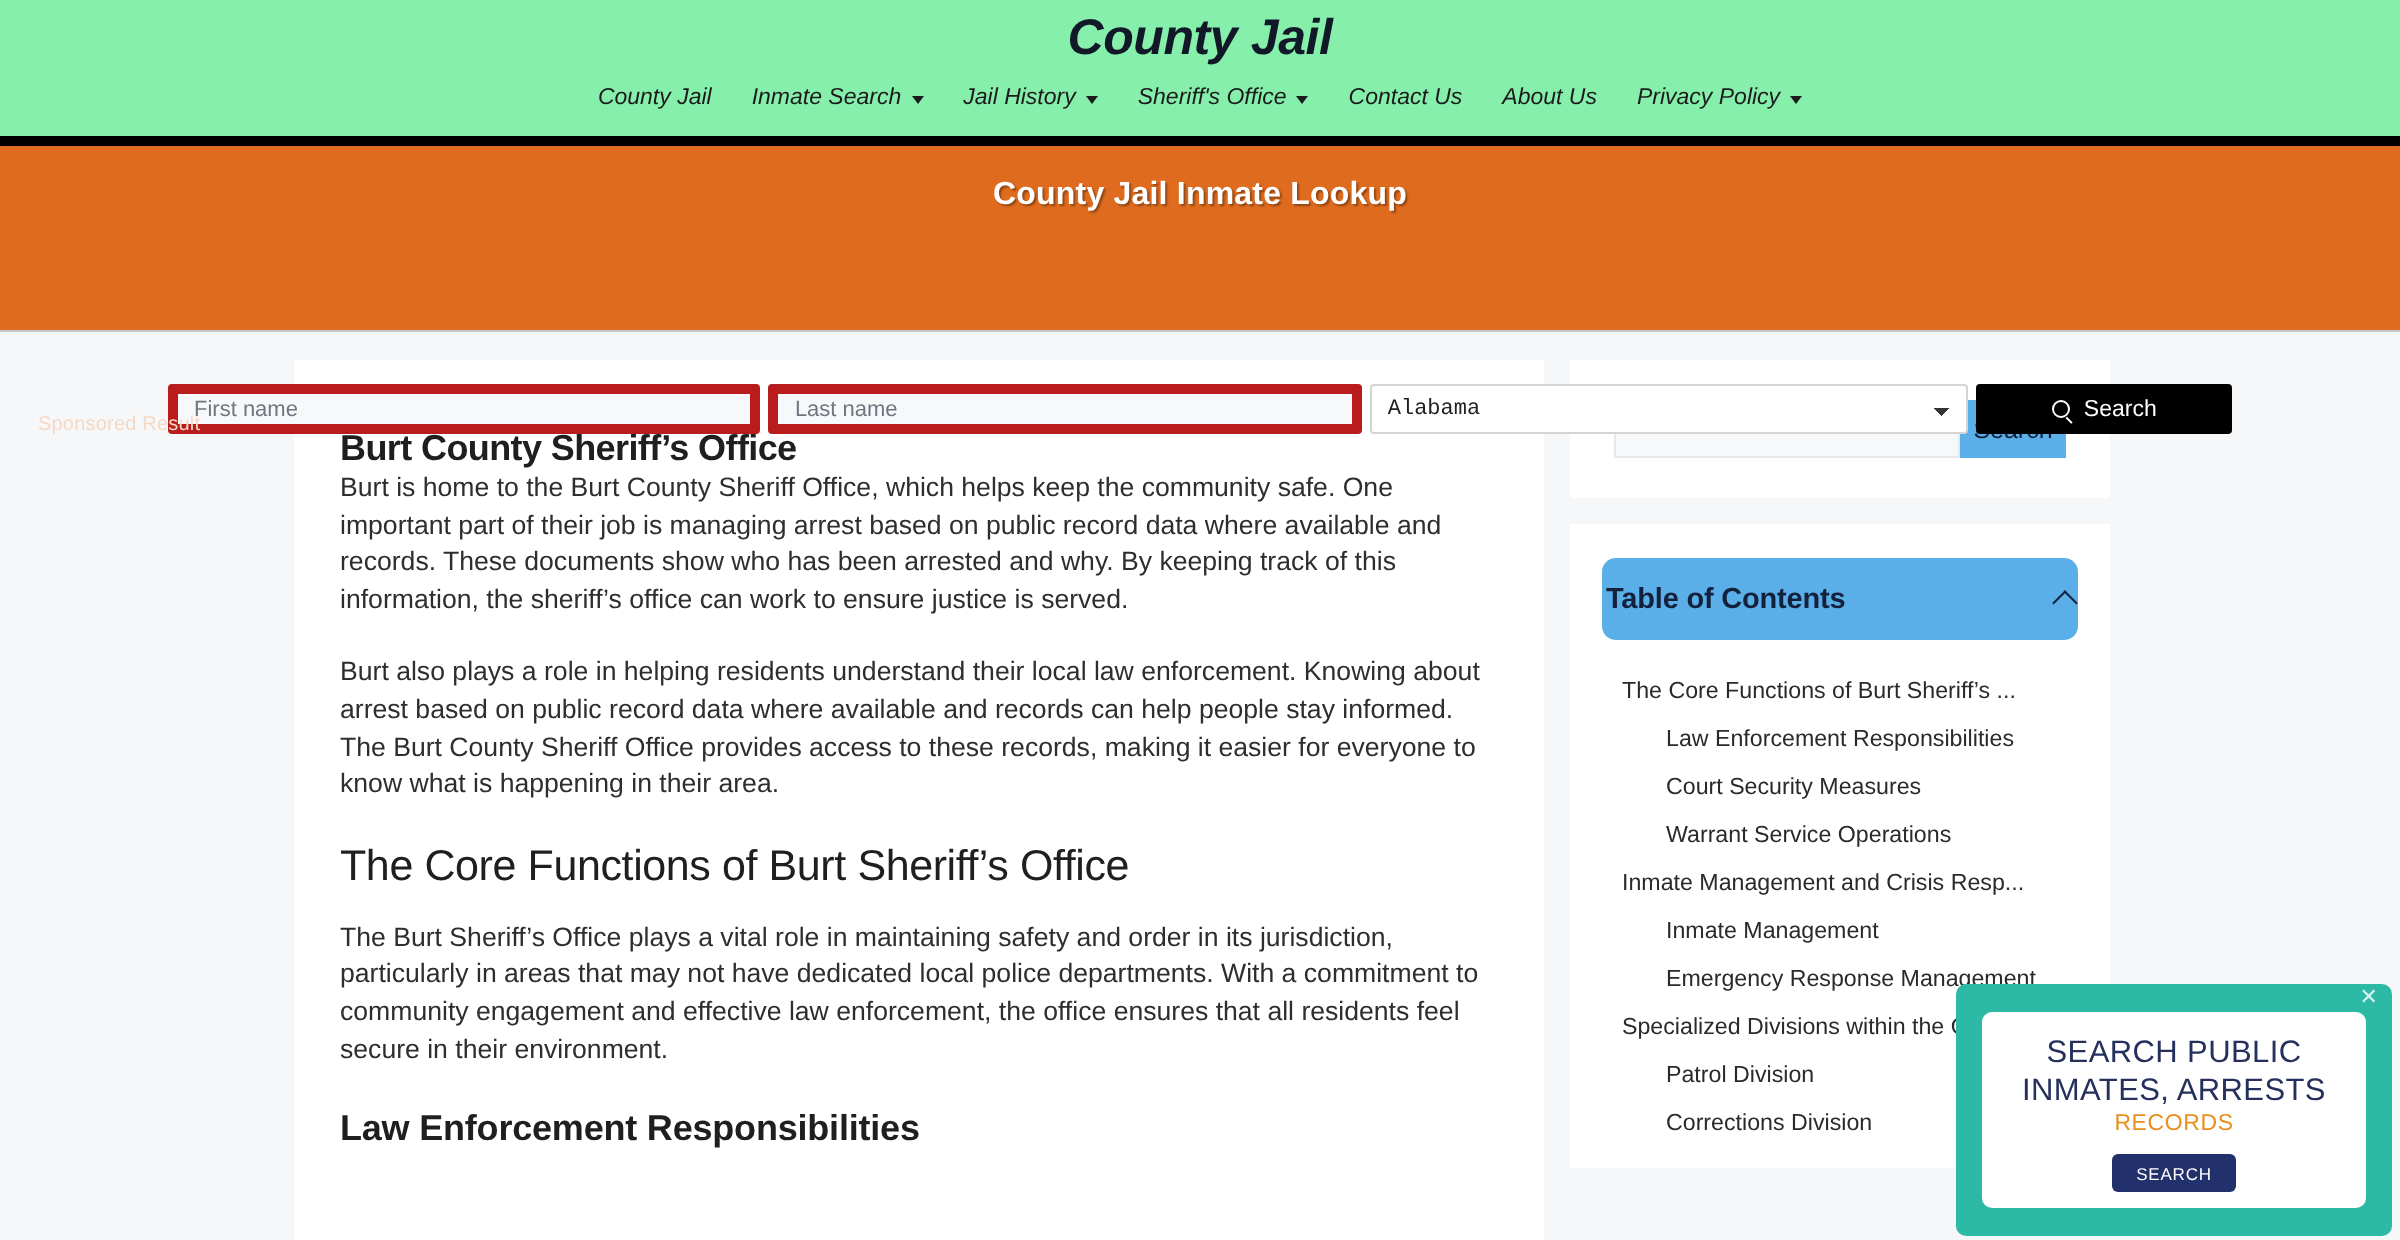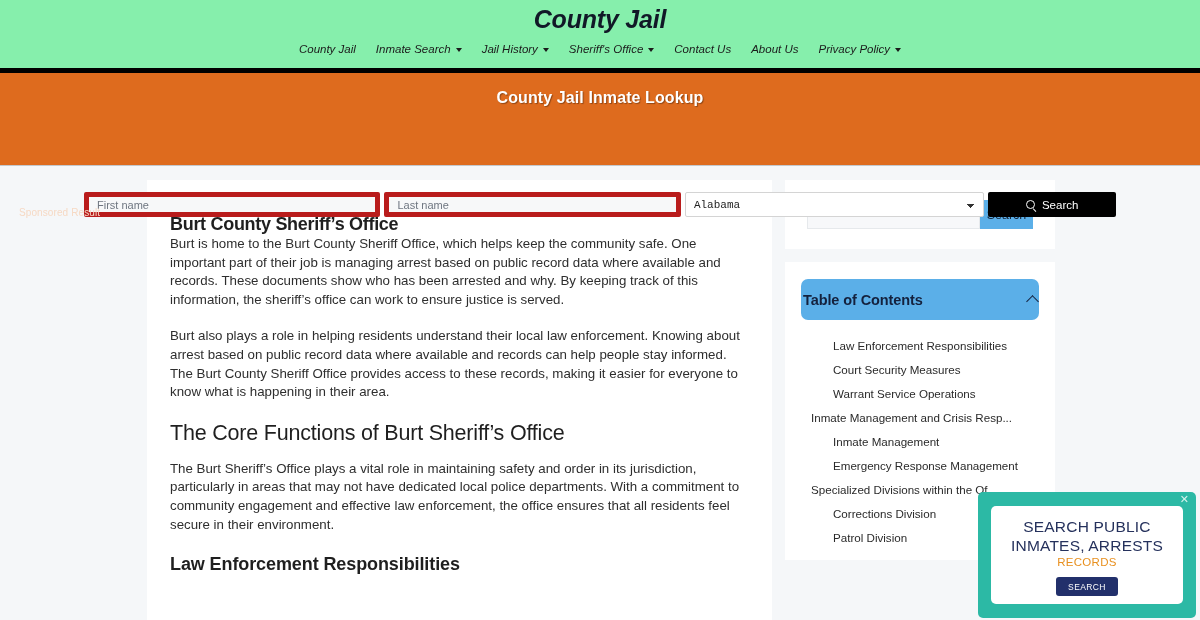--- a/index.html
+++ b/index.html
@@ -378,29 +378,30 @@
         <button>Search</button>
       </div>
     </div>
 
     <div class="toc-card">
       <div class="toc-head">
         <span class="toc-head-title">Table of Contents</span>
         <span class="chev-up"></span>
       </div>
       <div class="toc-list">
+        <div class="toc-item">The Core Functions of Burt Sheriff’s ...</div>
         <div class="toc-item lvl2">Law Enforcement Responsibilities</div>
         <div class="toc-item lvl2">Court Security Measures</div>
         <div class="toc-item lvl2">Warrant Service Operations</div>
         <div class="toc-item">Inmate Management and Crisis Resp...</div>
         <div class="toc-item lvl2">Inmate Management</div>
         <div class="toc-item lvl2">Emergency Response Management</div>
         <div class="toc-item">Specialized Divisions within the Of...</div>
+        <div class="toc-item lvl2">Patrol Division</div>
         <div class="toc-item lvl2">Corrections Division</div>
-        <div class="toc-item lvl2">Patrol Division</div>
       </div>
     </div>
   </div>
 </div>
 
 <div class="ad">
   <span class="ad-close">✕</span>
   <div class="ad-inner">
     <div class="ad-l1">SEARCH PUBLIC</div>
     <div class="ad-l2">INMATES, ARRESTS</div>

